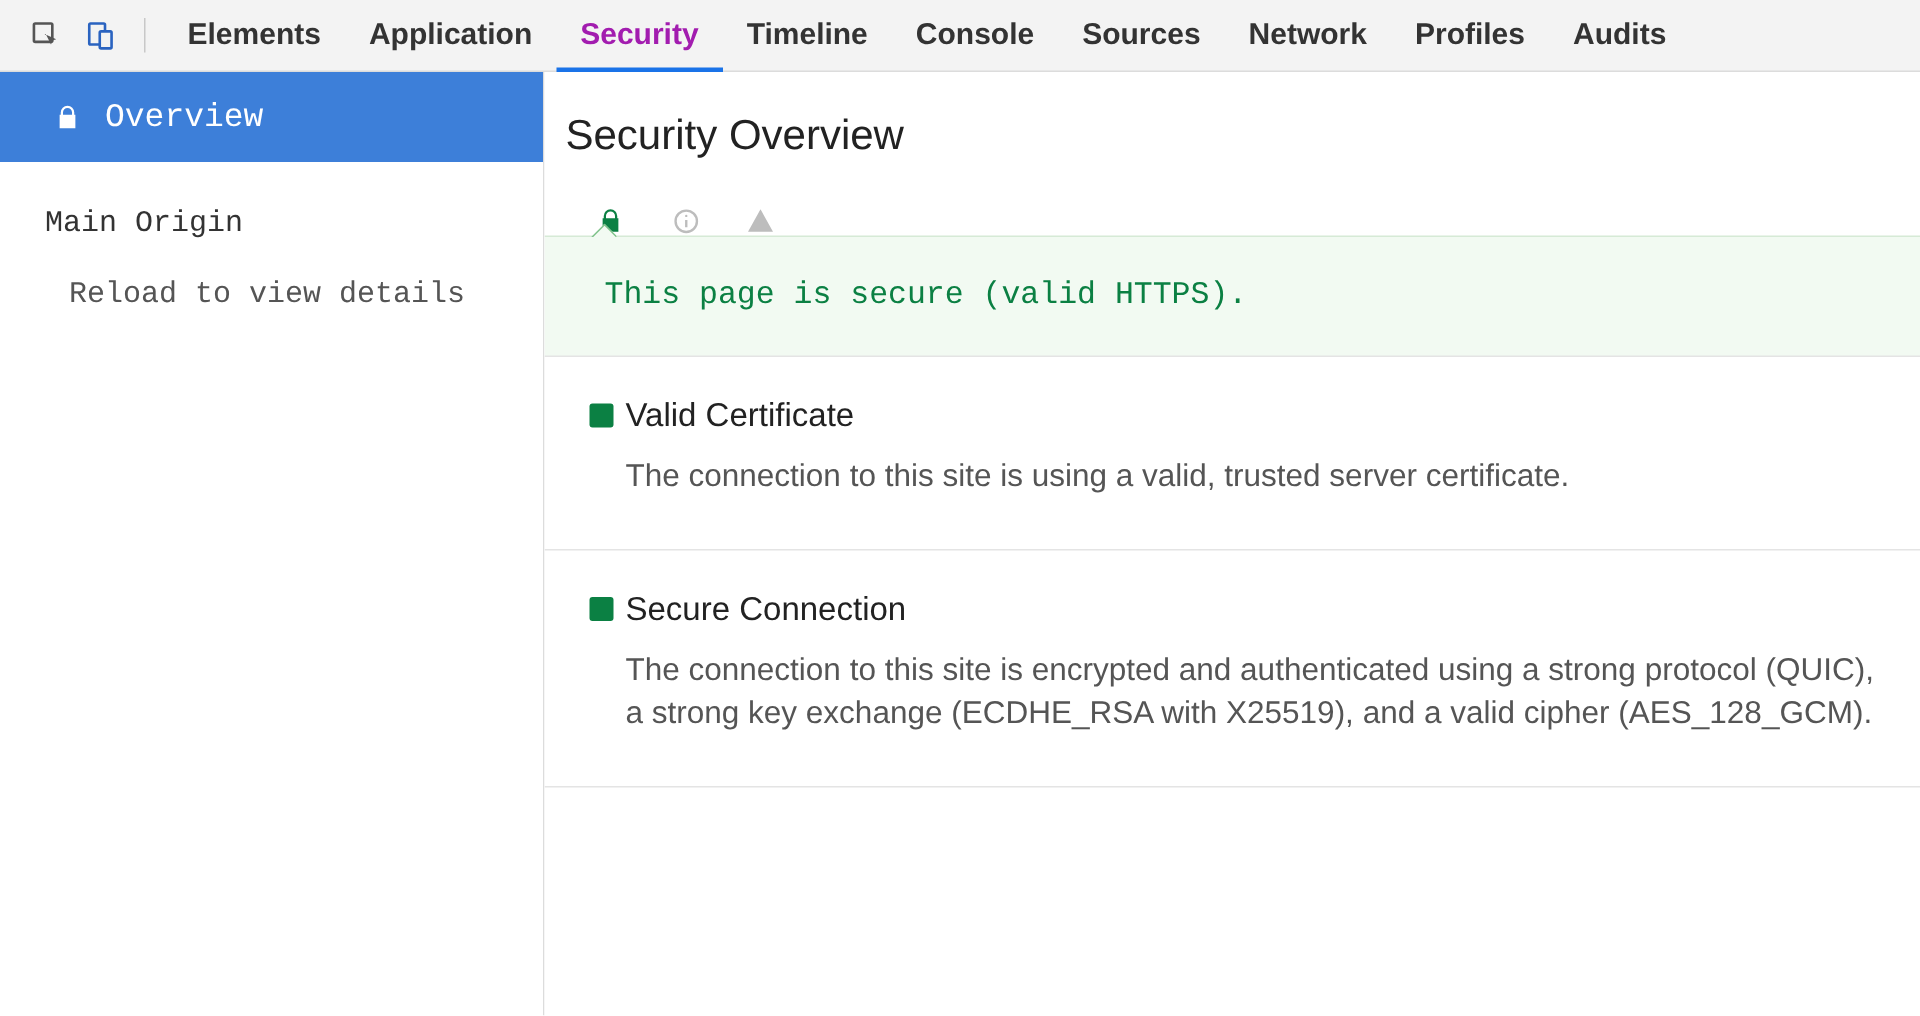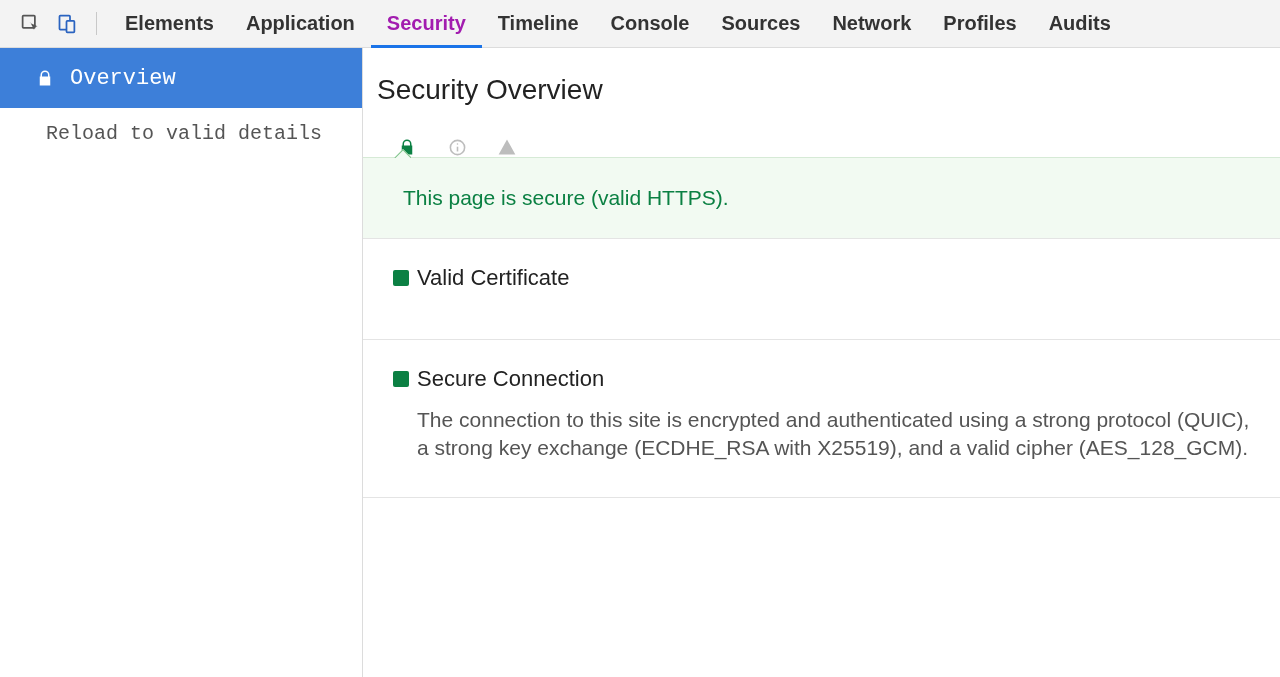--- a/index.html
+++ b/index.html
@@ -22,21 +22,21 @@
     
     .main { flex:1; background:#fff; overflow:auto; }
     .main h1 { font-size:28px; font-weight:400; color:#222; padding:26px 0 18px 14px; }
     
     .state-row { height:34px; display:flex; align-items:flex-end; gap:30px; padding-left:34px; border-bottom:1px solid #d6ead6; position:relative; }
     .state-icon { width:20px; height:20px; display:flex; align-items:center; justify-content:center; color:#bdbdbd; }
     .state-icon.selected { color:#0b8043; }
     .state-row .caret { position:absolute; bottom:-1px; left:30px; width:18px; height:10px; overflow:hidden; }
     .state-row .caret::before { content:""; position:absolute; left:3px; top:4px; width:12px; height:12px; border:1px solid #7fc28a; background:#f2faf2; transform:rotate(45deg); }
     
-    .banner { background:#f2faf2; color:#0b8043; font-size:21px; padding:28px 0 28px 40px; border-bottom:1px solid #e4e4e4; }
+    .banner { background:#f2faf2; color:#0b8043; font-size:21px; padding:28px 0 28px 40px; border-bottom:1px solid #e4e4e4;font-family:Liberation Mono, monospace; }
     
     .section { padding:26px 30px 34px 30px; border-bottom:1px solid #e4e4e4; display:flex; gap:8px; }
     .bullet { width:16px; height:16px; background:#0b8043; border-radius:2px; margin-top:5px; flex:0 0 16px; }
     .sec-body { flex:1; }
     .sec-body h2 { font-size:22px; font-weight:400; color:#222; margin-bottom:14px; }
     .sec-body p  { font-size:21px; color:#555; line-height:1.35; }
     .btn { margin-top:18px; display:inline-block; font-size:20px; color:#333; padding:10px 20px; background:linear-gradient(#fefefe,#f2f2f2); border:1px solid #b5b5b5; border-radius:3px; cursor:pointer; }
     svg { display:block; }
   </style>
 </head>
@@ -72,21 +72,22 @@
 
   <div class="sidebar">
     <div class="side-item active">
       <span class="lock">
         <svg width="18" height="18" viewBox="0 0 24 24" fill="currentColor">
             <path d="M6 10V8a6 6 0 0112 0v2h1v12H5V10h1zm2 0h8V8a4 4 0 00-8 0v2z"></path>
           </svg>
       </span>
       <span>Overview</span>
     </div>
-    <div class="side-sub">Reload to valid details</div>
+    <div class="side-head">Main Origin</div>
+    <div class="side-sub">Reload to view details</div>
   </div>
 
   <div class="main">
     <h1>Security Overview</h1>
 
     <div class="state-row">
       <div class="state-icon selected">
         <svg width="18" height="18" viewBox="0 0 24 24" fill="currentColor">
             <path d="M6 10V8a6 6 0 0112 0v2h1v12H5V10h1zm2 0h8V8a4 4 0 00-8 0v2z"></path>
           </svg>
@@ -105,20 +106,21 @@
       </div>
       <div class="caret"></div>
     </div>
 
     <div class="banner">This page is secure (valid HTTPS).</div>
 
     <div class="section">
       <div class="bullet"></div>
       <div class="sec-body">
         <h2>Valid Certificate</h2>
+        <p>The connection to this site is using a valid, trusted server certificate.</p>
       </div>
     </div>
 
     <div class="section">
       <div class="bullet"></div>
       <div class="sec-body">
         <h2>Secure Connection</h2>
         <p>The connection to this site is encrypted and authenticated using a strong protocol (QUIC), a strong key exchange (ECDHE_RSA with X25519), and a valid cipher (AES_128_GCM).</p>
       </div>
     </div>

